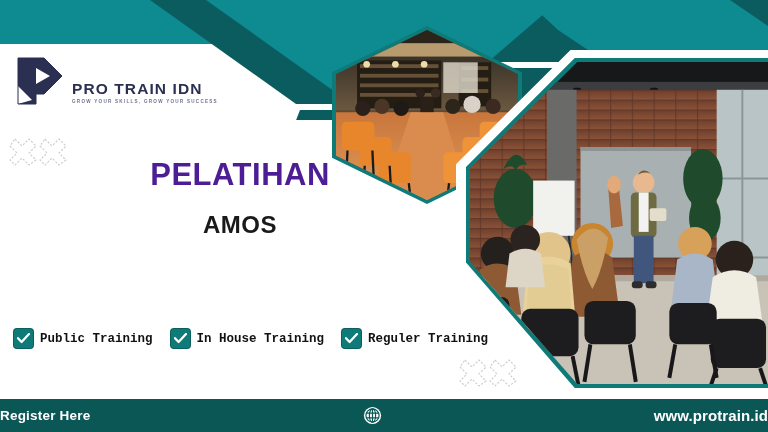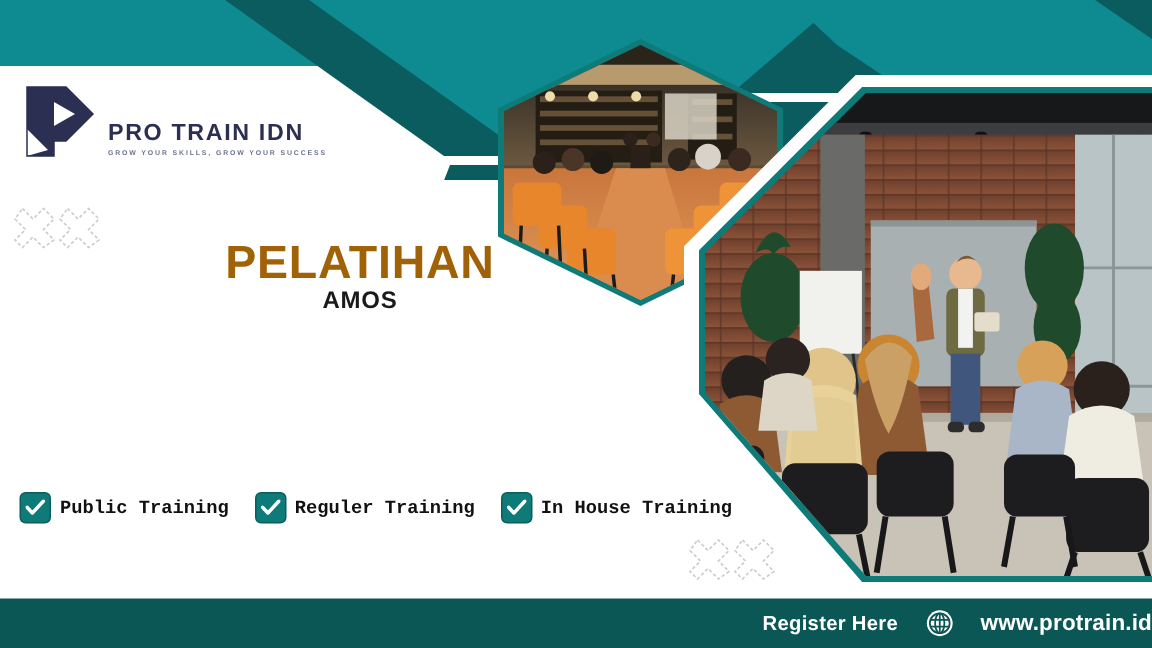--- a/index.html
+++ b/index.html
@@ -66,29 +66,30 @@
   .title-wrap {
     position: absolute;
     left: 0;
     top: 158px;
     width: 480px;
     text-align: center;
   }
   .title-main {
     font-size: 31px;
     font-weight: bold;
-    color: #a16207;
+    color: #4c1d95;
     letter-spacing: 0.5px;
     line-height: 1.1;
   }
   .title-sub {
-    font-size: 16px;
+    font-size: 24px;
     font-weight: bold;
     color: #1a1a1a;
     letter-spacing: 0.5px;
+    margin-top: 20px;
     line-height: 1.1;
   }
 
   
   .checkrow {
     position: absolute;
     left: 14px;
     top: 329px;
     display: flex;
     align-items: center;
@@ -174,21 +175,21 @@
   
   .footer {
     position: absolute;
     left: 0;
     bottom: 0;
     width: 768px;
     height: 33px;
     background: #0a5755;
     display: flex;
     align-items: center;
-    justify-content: flex-end;
+    justify-content: space-between;
     gap: 18px;
   }
   .footer-text {
     font-size: 13.5px;
     font-weight: bold;
     color: #ffffff;
     letter-spacing: 0.2px;
   }
   .globe {
     width: 19px;
@@ -477,30 +478,30 @@
       </span>
       <span class="clabel">Public Training</span>
     </div>
 
     <div class="checkitem">
       <span class="cbox">
         <svg width="13" height="11" viewBox="0 0 13 11">
           <path d="M1 5.2 L4.6 9 L12 1" fill="none" stroke="#ffffff" stroke-width="2.3" stroke-linecap="round" stroke-linejoin="round"></path>
         </svg>
       </span>
-      <span class="clabel">Reguler Training</span>
+      <span class="clabel">In House Training</span>
     </div>
 
     <div class="checkitem">
       <span class="cbox">
         <svg width="13" height="11" viewBox="0 0 13 11">
           <path d="M1 5.2 L4.6 9 L12 1" fill="none" stroke="#ffffff" stroke-width="2.3" stroke-linecap="round" stroke-linejoin="round"></path>
         </svg>
       </span>
-      <span class="clabel">In House Training</span>
+      <span class="clabel">Reguler Training</span>
     </div>
 
   </div>
 
   <div class="footer">
     <span class="footer-text">Register Here</span>
     <span class="globe">
       <svg width="19" height="19" viewBox="0 0 19 19">
         <circle cx="9.5" cy="9.5" r="8.6" fill="#ffffff"></circle>
         <circle cx="9.5" cy="9.5" r="6.6" fill="none" stroke="#0a5755" stroke-width="1.2"></circle>

